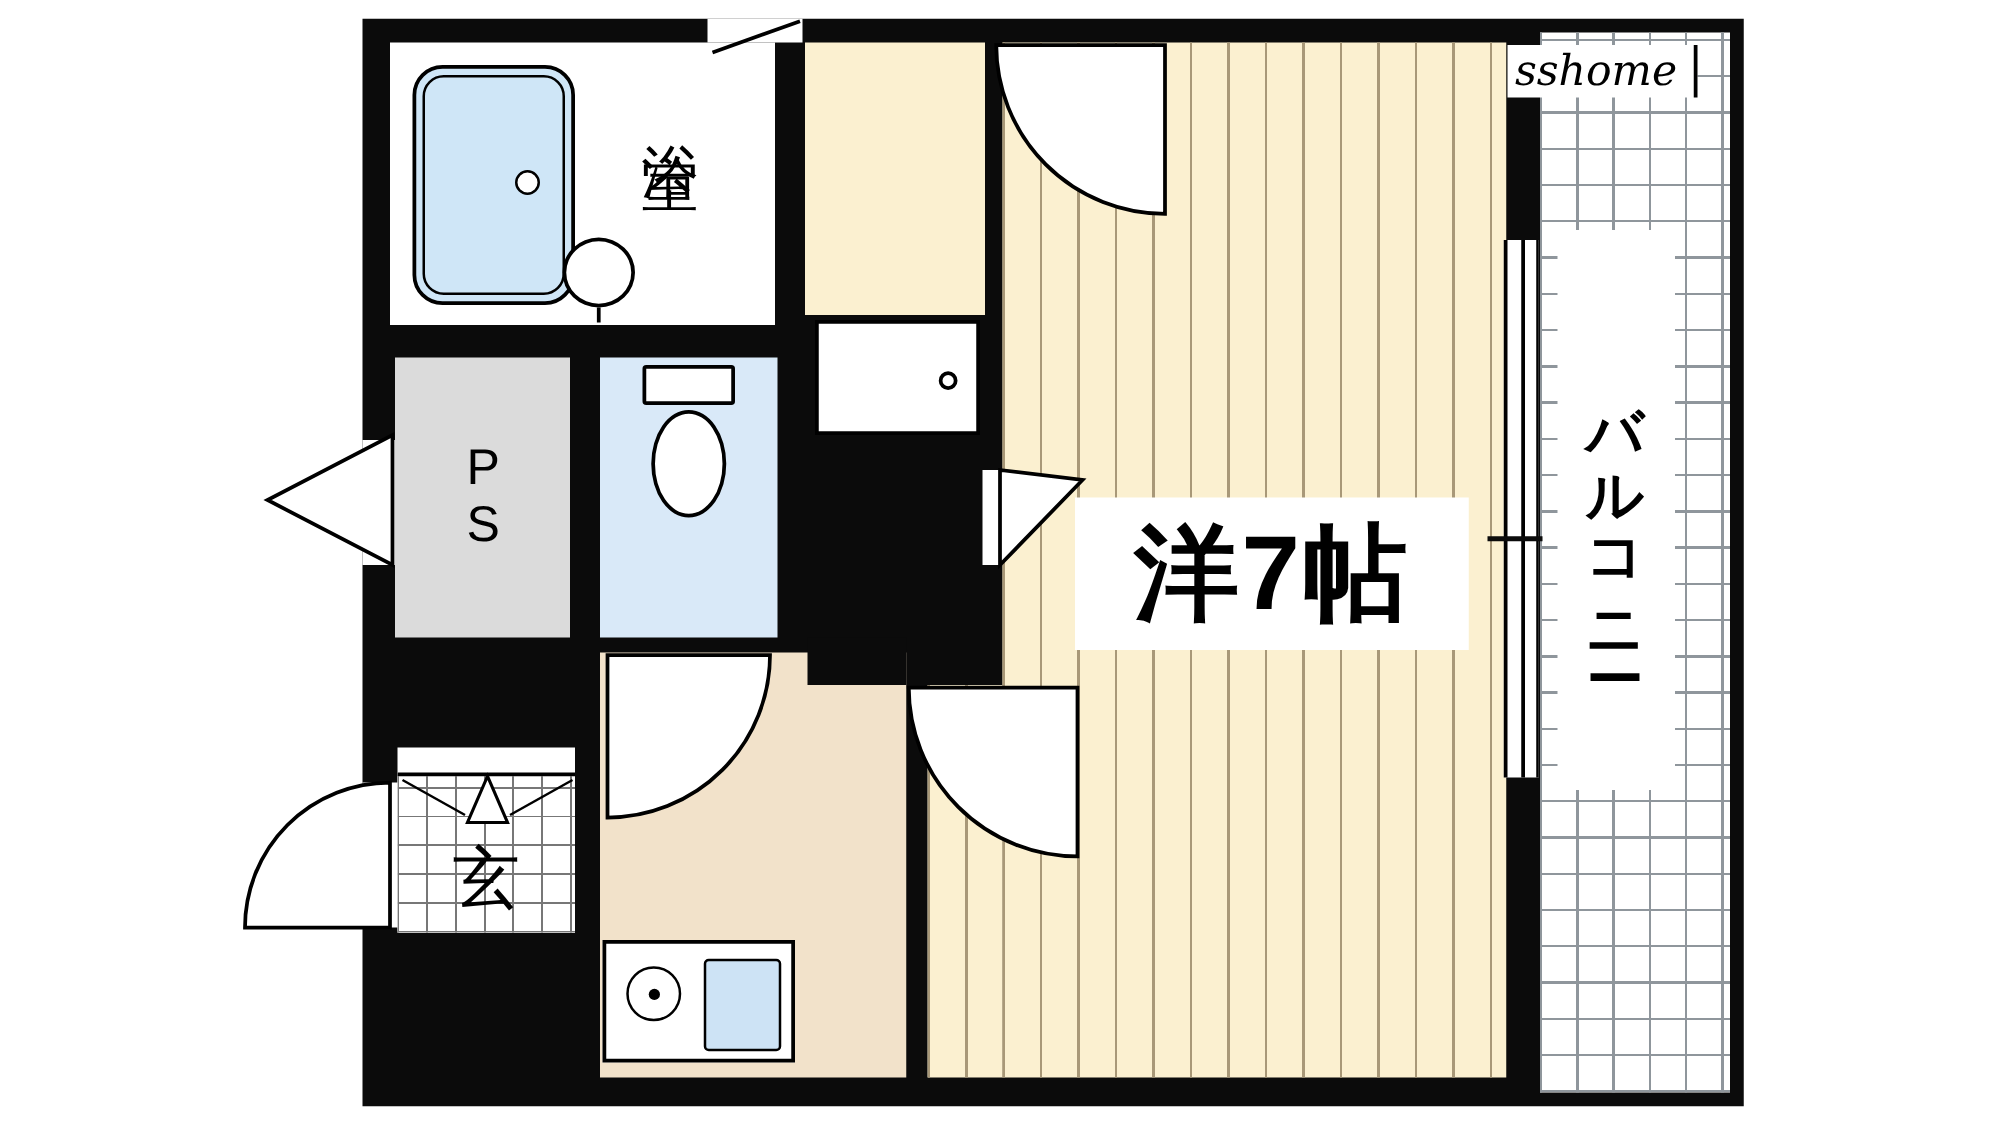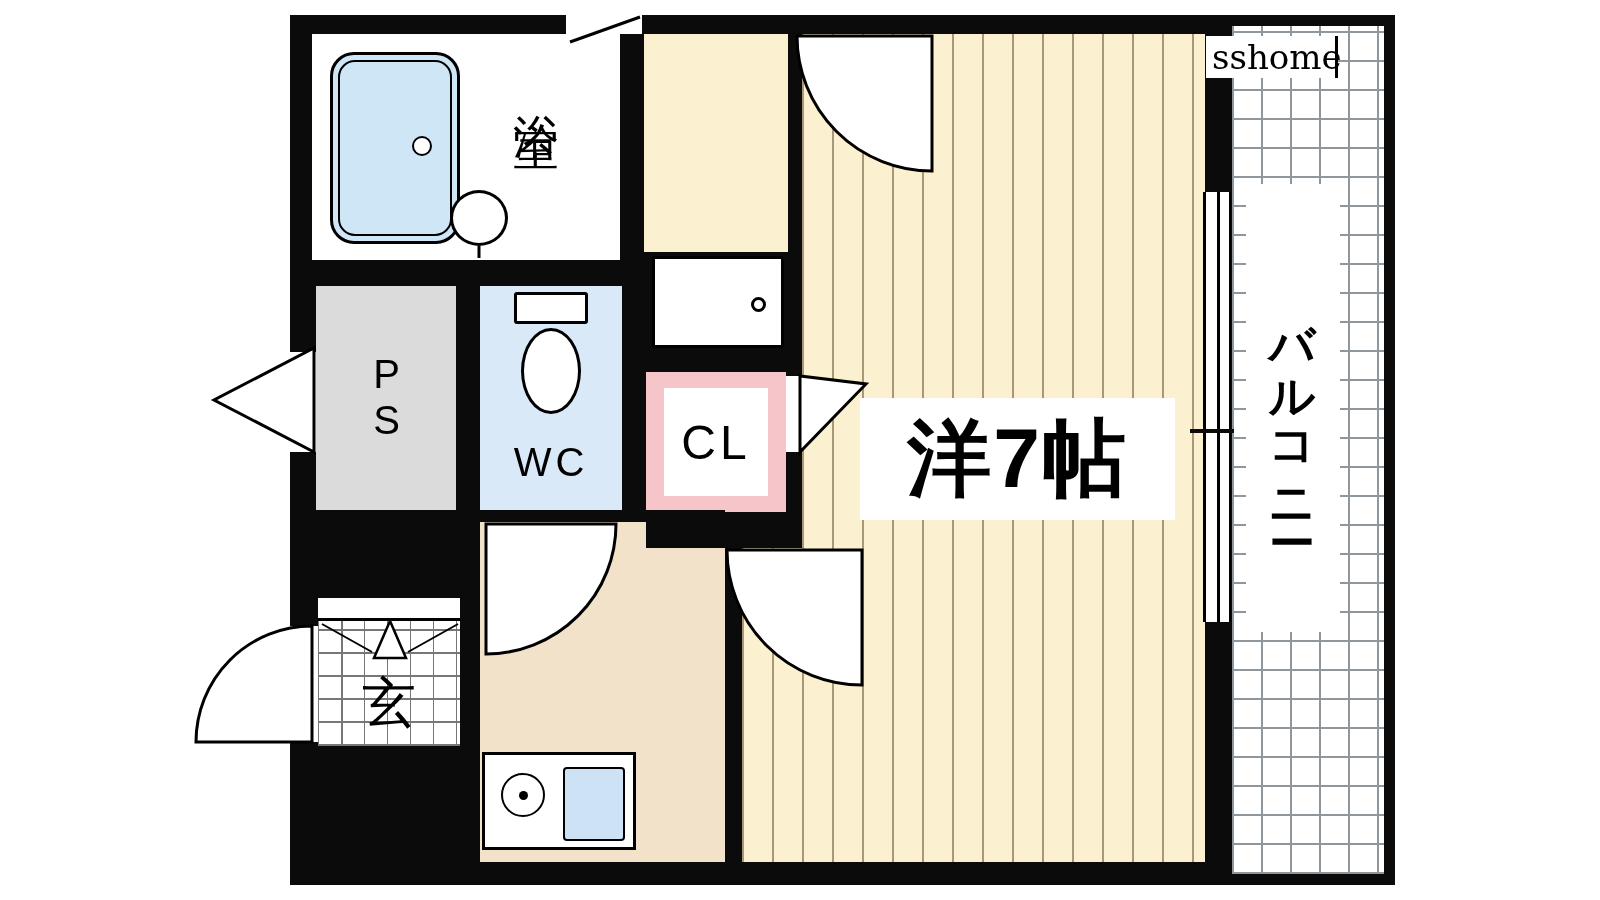--- a/index.html
+++ b/index.html
@@ -81,28 +81,21 @@
     <div class="abs knob" style="left:96px;top:38px;width:15px;height:15px;"></div>
   </div>
 
   <div class="abs room ps" style="left:316px;top:286px;width:140px;height:224px;">
     <span class="vtext">PS</span>
   </div>
 
   <div class="abs wc" style="left:480px;top:286px;width:142px;height:224px;"></div>
   <div class="abs tank" style="left:514px;top:292px;width:74px;height:32px;"></div>
   <div class="abs bowl" style="left:521px;top:328px;width:60px;height:86px;"></div>
-  <div class="abs wc-label z50" style="left:480px;top:440px;width:142px;height:52px;">
-    <span>WC</span>
-  </div>
 
-  <div class="abs room cl" style="left:646px;top:372px;width:140px;height:140px;">
-    <div class="cl-inner"></div>
-    <span class="cl-label">CL</span>
-  </div>
 
 
   <div class="abs genkan" style="left:318px;top:598px;width:142px;height:148px;">
     <div class="tiles"></div>
     <div class="genkan-label z50">
       <span>玄</span>
     </div>
   </div>
 
   <div class="abs kitchen" style="left:480px;top:522px;width:245px;height:340px;"></div>
@@ -124,21 +117,21 @@
   <div class="abs balcony-grid" style="left:1232px;top:26px;width:152px;height:848px;"></div>
   <div class="abs balcony-strip z50" style="left:1246px;top:184px;width:94px;height:448px;">
     <span class="vtext balcony-label">バルコニー</span>
   </div>
 
   <div class="abs window" style="left:1203px;top:192px;width:28px;height:430px;">
     <div class="window-divider"></div>
   </div>
   <div class="abs walls z50" style="left:1190px;top:429px;width:44px;height:4px;"></div>
 
-  <div class="abs watermark z50" style="left:1206px;top:36px;width:132px;height:42px;">
+  <div class="abs watermark z50" style="left:1206px;top:36px;width:152px;height:42px;font-style:italic;">
     <span>sshome</span>
   </div>
 
   <div class="abs gap" style="left:566px;top:15px;width:76px;height:19px;"></div>
   <div class="abs gap" style="left:290px;top:352px;width:26px;height:100px;"></div>
   <div class="abs gap" style="left:290px;top:626px;width:28px;height:116px;"></div>
   <div class="abs gap" style="left:786px;top:376px;width:16px;height:76px;"></div>
 
   <svg class="overlay" width="1600" height="900" viewBox="0 0 1600 900">
     <line x1="640" y1="17" x2="570" y2="42" stroke="#000" stroke-width="3"></line>

